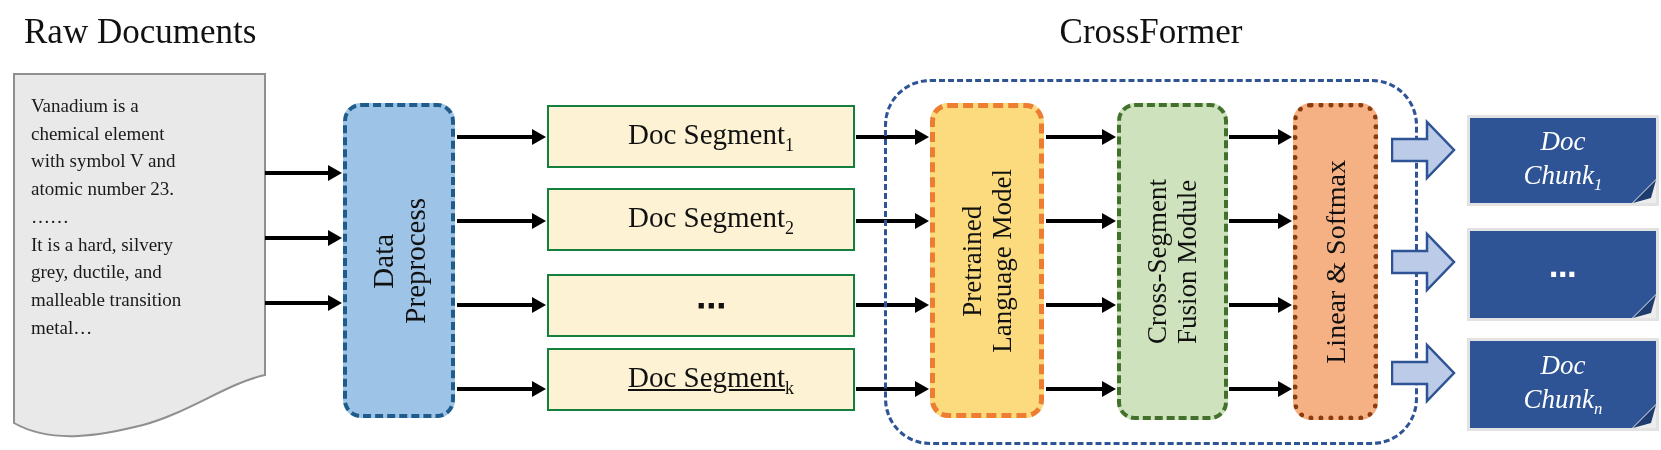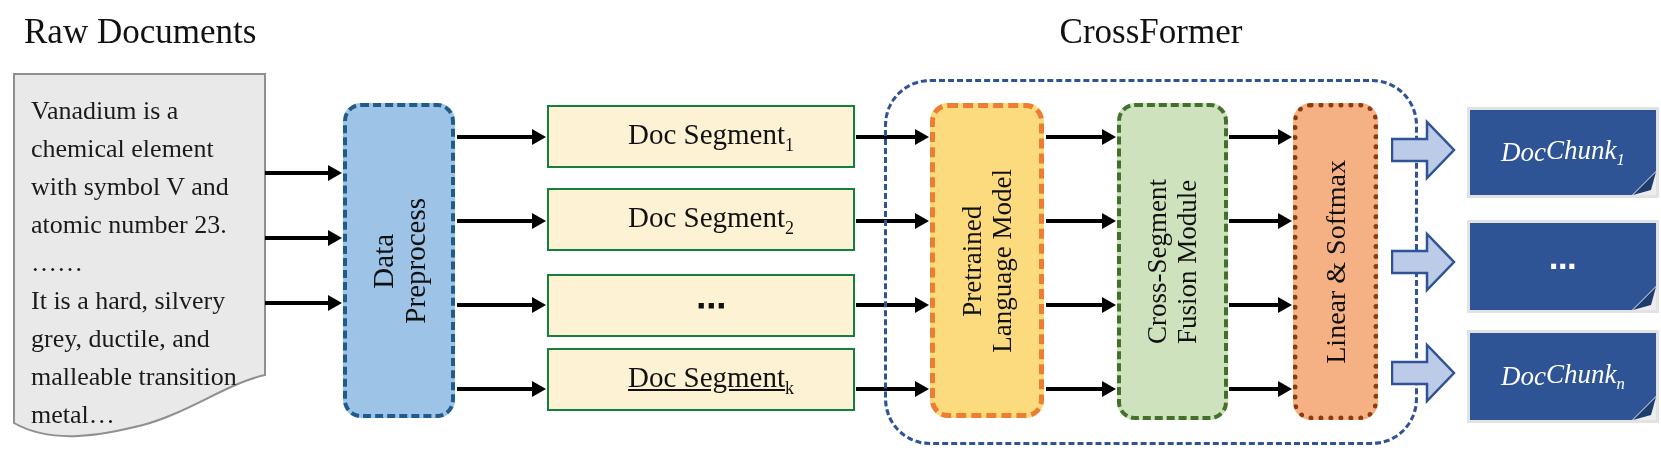--- a/index.html
+++ b/index.html
@@ -9,21 +9,21 @@
   }
   .abs { position:absolute; box-sizing:border-box; }
 
   
   .big-title { font-size:35px; color:#111; white-space:nowrap; }
   .center-title { text-align:center; }
 
   
   #doc-shape { left:13px; top:73px; width:253px; height:372px; }
   #doc-text {
-    left:31px; top:92px; width:218px; font-size:26px; line-height:1.46;
+    left:31px; top:92px; width:218px; font-size:19px; line-height:1.46;
     color:#1a1a1a; white-space:pre-line;
   }
 
   
   .module { display:flex; align-items:center; justify-content:center; border-radius:18px; }
   .vlabel {
     writing-mode:vertical-rl; transform:rotate(180deg);
     white-space:pre-line; text-align:center; line-height:1.12; color:#111;
   }
   #preprocess-box { left:343px; top:103px; width:112px; height:315px;
@@ -61,23 +61,24 @@
     width:0; height:0; border-left:14px solid #000;
     border-top:8px solid transparent; border-bottom:8px solid transparent;
   }
 
   
   .block-arrow { left:1391px; width:66px; height:62px; z-index:3; }
 
   
   .chunk {
     left:1467px; width:186px; background:#2f5496; border:3px solid #e2e2e2;
-    display:flex; flex-direction:row; align-items:center; justify-content:center;
+    display:flex; flex-direction:column; align-items:center; justify-content:center;
     color:#fff; font-style:italic; font-size:27px; line-height:1.25; position:absolute;
     overflow:hidden;
+    margin-top:8px;
   }
   .chunk sub { font-size:0.62em; font-style:italic; }
   .chunk .fold { position:absolute; right:-1px; bottom:-1px; width:26px; height:26px; }
   .dots-light { font-family:"DejaVu Sans",sans-serif; font-weight:bold;
     font-size:28px; font-style:normal; }
 </style>
 </head>
 <body>
 
 <div id="canvas">

